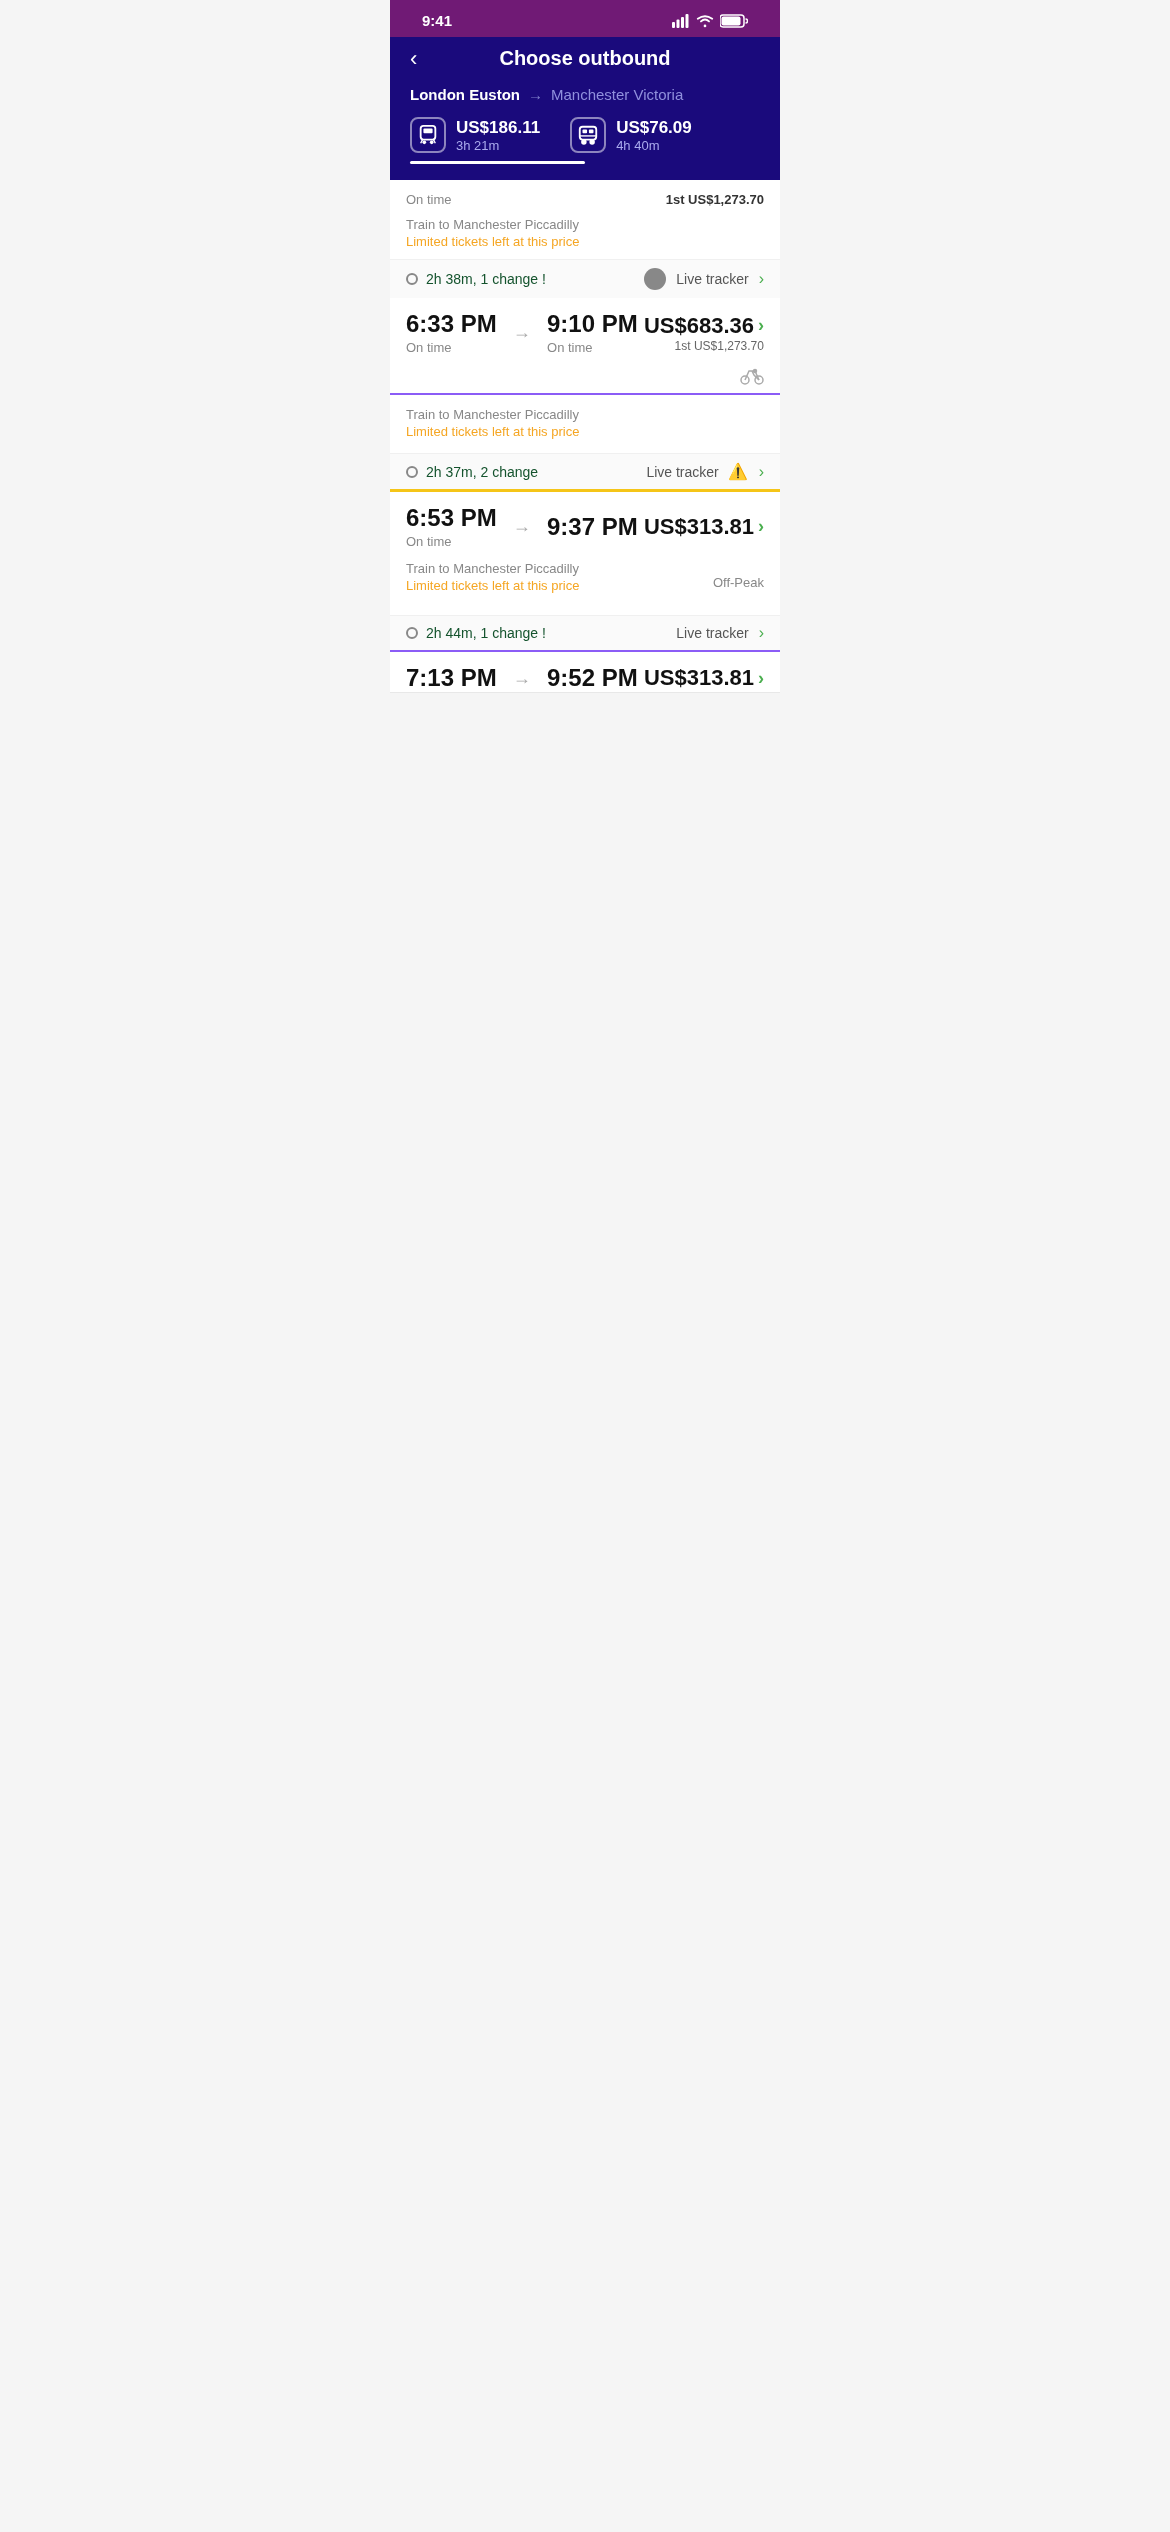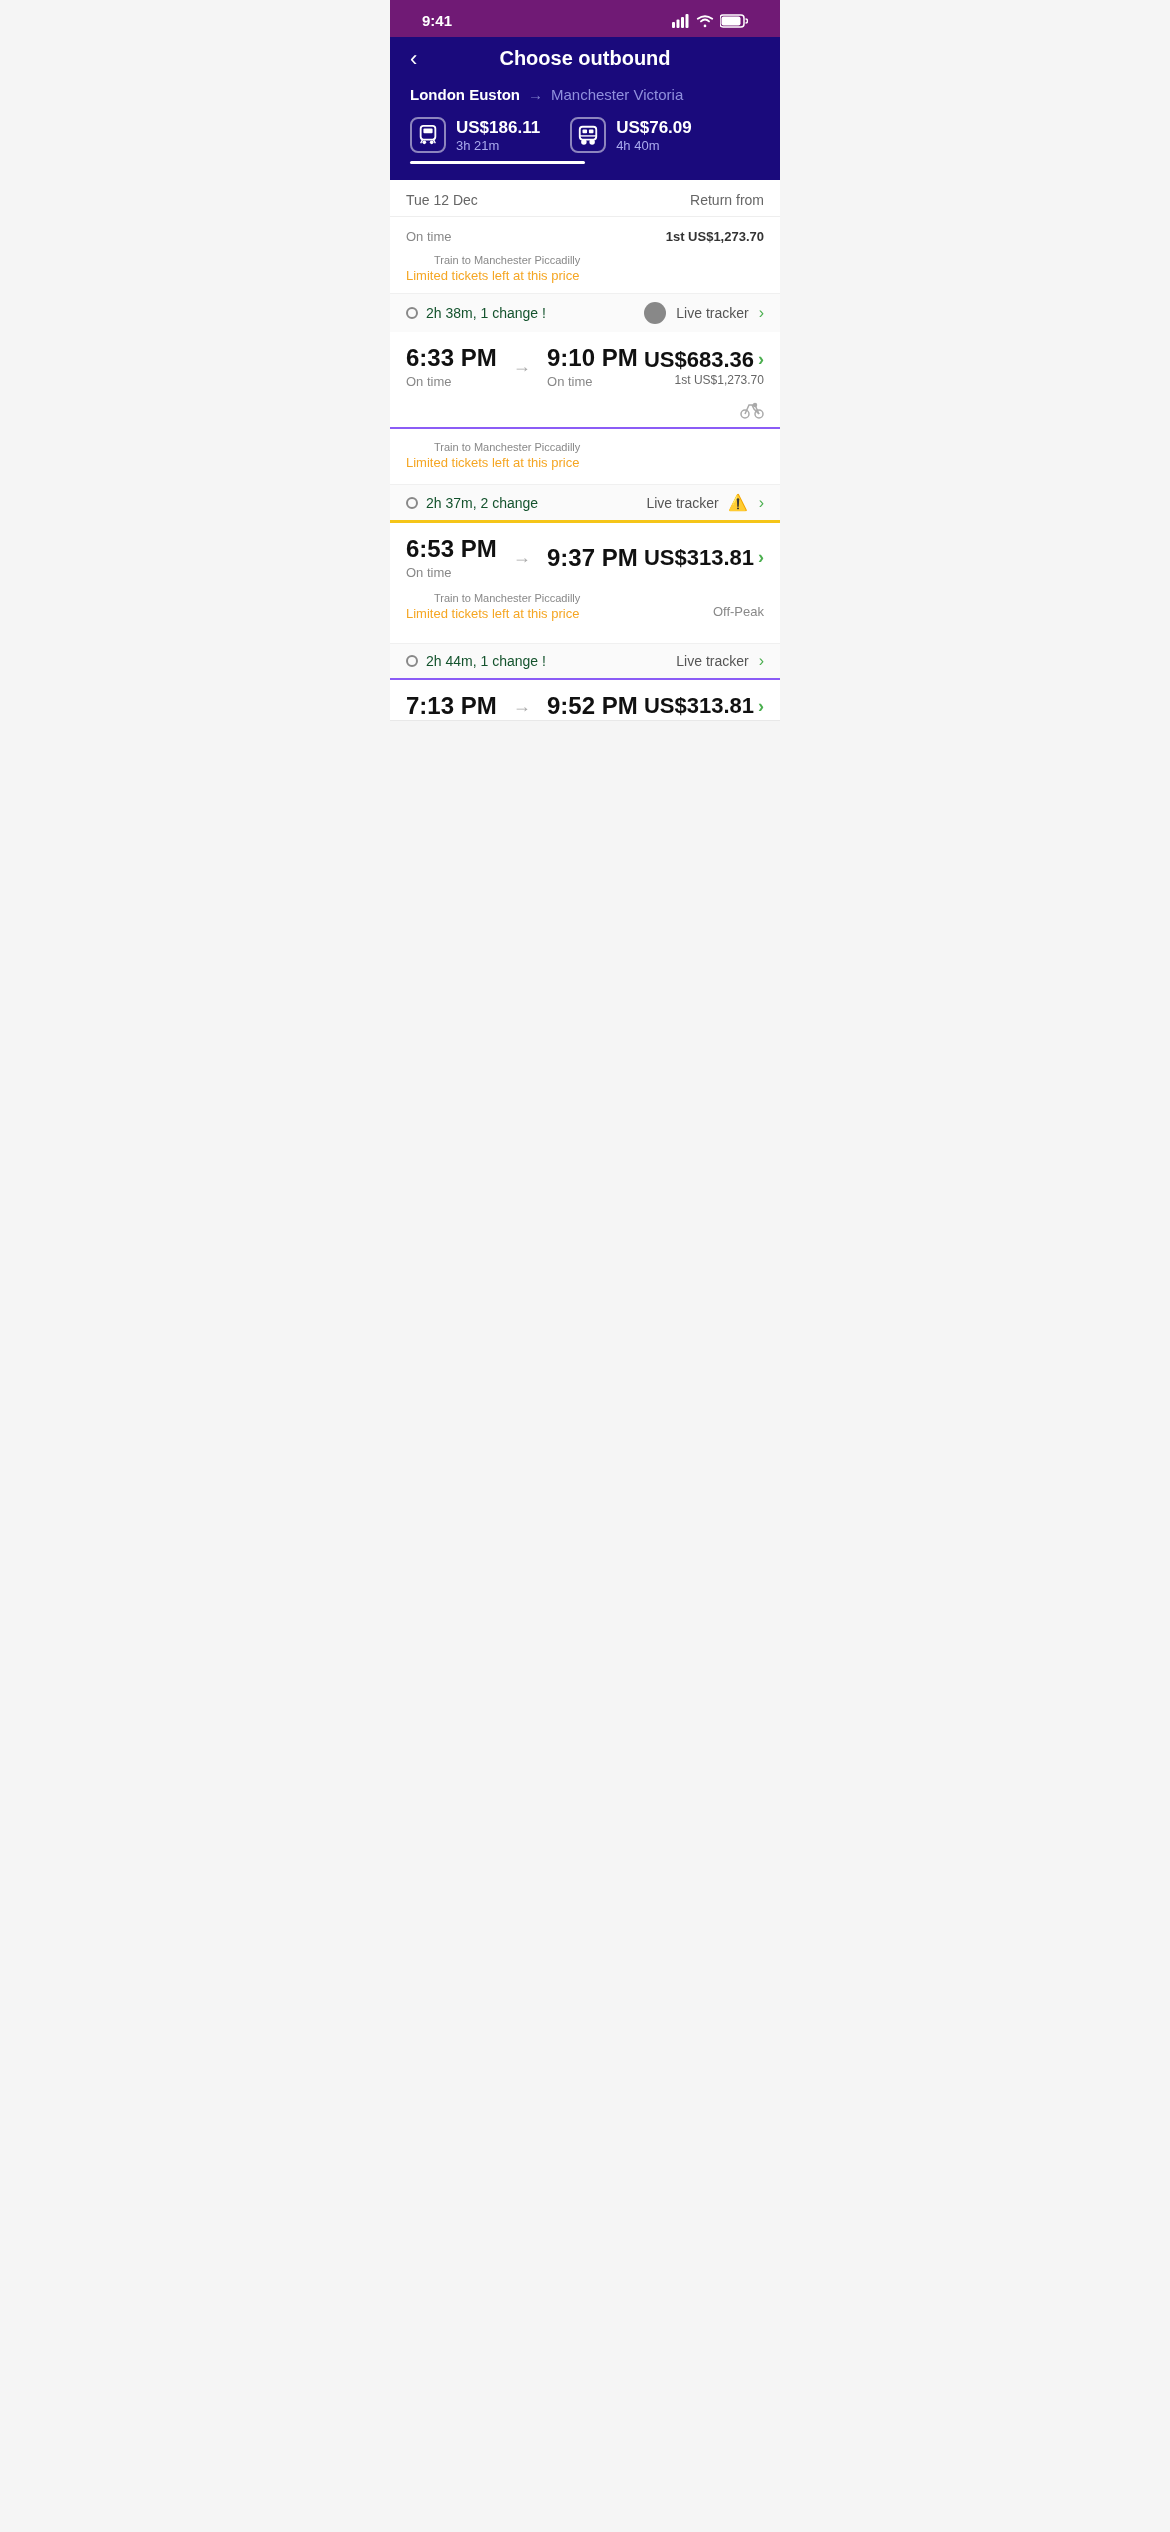--- a/index.html
+++ b/index.html
@@ -155,24 +155,23 @@
     .price-1st {
       font-size: 13px;
       color: #555;
     }
     .price-1st span {
       font-weight: 600;
       color: #333;
     }
 
     .train-route-label {
-      font-size: 11px;
+      font-size: 13px;
       color: #888;
       margin-bottom: 2px;
-      margin-left: 28px;
     }
     .limited-tickets {
       font-size: 13px;
       color: #f5a623;
       margin-bottom: 10px;
     }
 
     .journey-meta {
       display: flex;
       justify-content: space-between;
@@ -355,24 +354,20 @@
         <div class="price">US$76.09</div>
         <div class="duration">4h 40m</div>
       </div>
     </div>
   </div>
   <div class="tab-indicator"></div>
 </div>
 
 <div class="content">
 
-  <div class="date-bar">
-    <span class="date-text">Tue 12 Dec</span>
-    <span class="return-text">Return from</span>
-  </div>
 
   <div class="train-card">
     <div class="card-top">
       <div class="on-time-row">
         <span class="on-time-text">On time</span>
         <span class="price-1st">
           <span>1st  US$1,273.70</span>
         </span>
       </div>
     </div>

